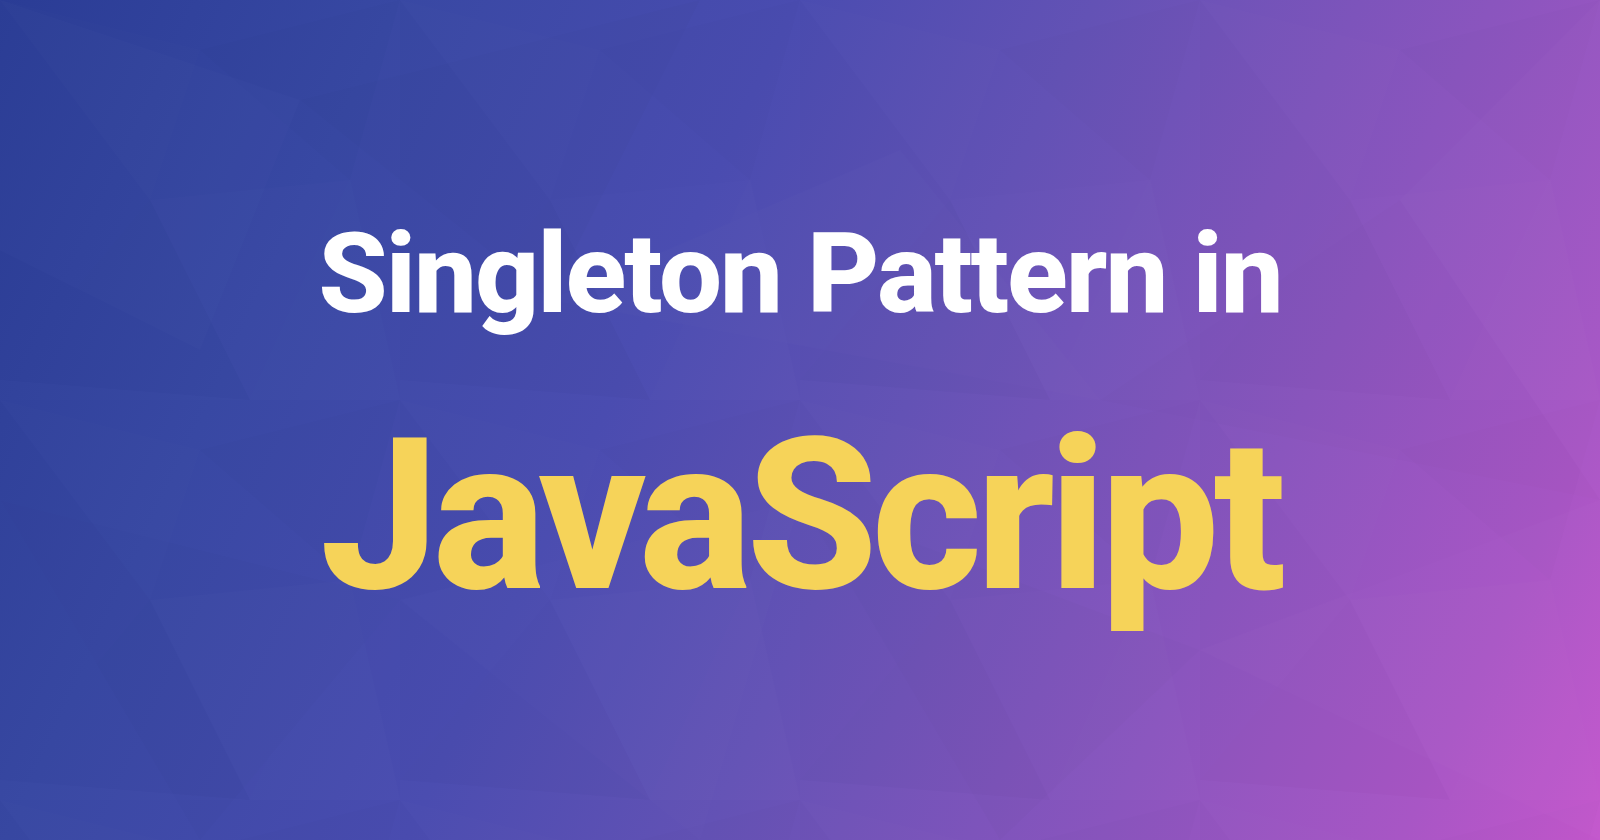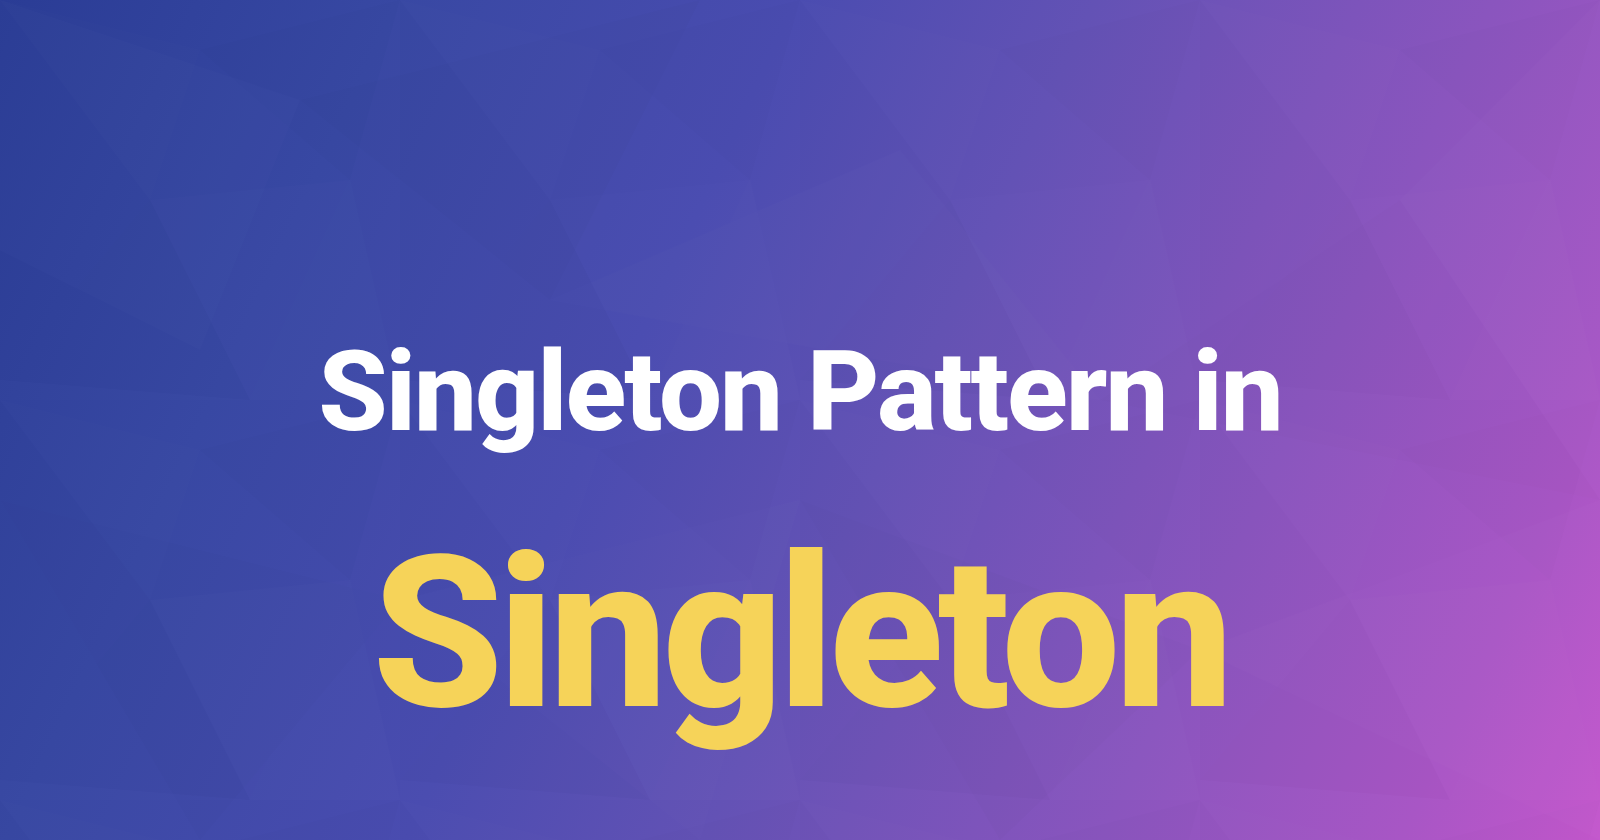--- a/index.html
+++ b/index.html
@@ -15,21 +15,21 @@
       font-family: -apple-system, BlinkMacSystemFont, 'Segoe UI', Roboto, Helvetica, Arial, sans-serif;
     }
 
     .hero-container {
       width: 100%;
       height: 100%;
       background: linear-gradient(115deg, #2a3c95 0%, #3848a3 20%, #4a4cb0 40%, #6352b5 55%, #8a55be 75%, #a856c5 90%, #c357cc 100%);
       position: relative;
       display: flex;
       flex-direction: column;
-      justify-content: flex-end;
+      justify-content: center;
       align-items: center;
       padding: 100px 60px;
     }
 
     .polygon-overlay {
       position: absolute;
       inset: 0;
       opacity: 0.25;
       pointer-events: none;
     }
@@ -90,15 +90,15 @@
       <polygon points="1100,400 1400,200 1600,500" fill="rgba(0,0,0,0.04)"></polygon>
       <polygon points="1400,200 1600,0 1600,500" fill="rgba(255,255,255,0.05)"></polygon>
       <polygon points="0,500 400,600 200,840" fill="rgba(0,0,0,0.04)"></polygon>
       <polygon points="400,600 800,500 700,840" fill="rgba(255,255,255,0.03)"></polygon>
       <polygon points="800,500 1200,650 1000,840" fill="rgba(0,0,0,0.05)"></polygon>
       <polygon points="1200,650 1600,500 1600,840" fill="rgba(255,255,255,0.04)"></polygon>
     </svg>
   </div>
   <div class="text-content">
     <div class="line-one">Singleton Pattern in</div>
-    <div class="line-two">Singleton</div>
+    <div class="line-two">JavaScript</div>
   </div>
 </div>
 
 </body></html>

